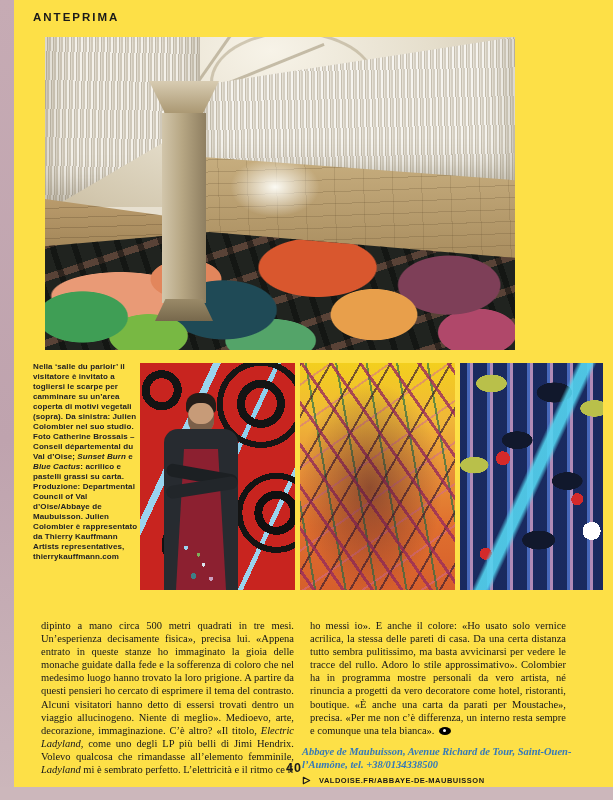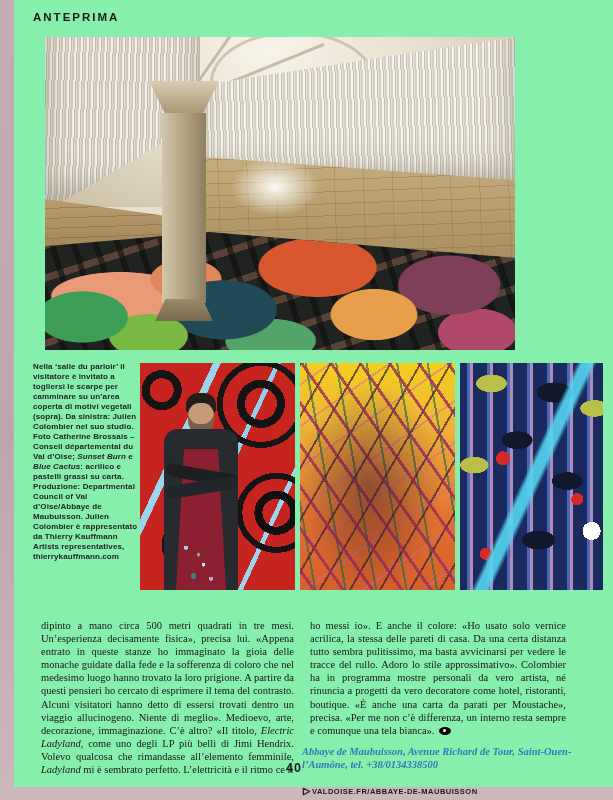--- a/index.html
+++ b/index.html
@@ -1,16 +1,16 @@
 <!DOCTYPE html>
 <html style="--accent-strip: #c6abb4; --bottom-strip: #ccb7bb; --address-blue: #3579b8;"><head>
 <meta charset="utf-8">
 <style>
   html,body{margin:0;padding:0;background:#ffffff;}
-  .page{position:relative;width:613px;height:800px;background:#86efac;overflow:hidden;
+  .page{position:relative;width:613px;height:800px;background:#fde047;overflow:hidden;
         font-family:"Liberation Sans",sans-serif;color:#111;}
 
   
   .spine-strip{position:absolute;left:0;top:0;width:14px;height:800px;
                background:linear-gradient(180deg,var(--accent-strip,#c6abb4) 0%,#bfa3ae 55%,var(--bottom-strip,#ccb7bb) 100%);}
   .bottom-strip{position:absolute;left:0;bottom:0;width:613px;height:13px;
                 background:var(--bottom-strip,#ccb7bb);}
 
   .header{position:absolute;left:33px;top:11px;font-size:11.5px;font-weight:700;
           letter-spacing:2px;color:#1a1a1a;}
@@ -129,22 +129,22 @@
   .body-col{position:absolute;top:611px;font-family:"Liberation Serif",serif;font-size:10.5px;
       line-height:13.1px;color:#15151a;text-align:justify;}
   .body-col p{margin:8px;}
   .col-left{left:33px;width:269px;}
   .col-right{left:302px;width:272px;}
   .body-col i{font-style:italic;}
   .endmark{display:inline-block;width:12px;height:8px;background:#000;border-radius:50%;
       margin-left:4px;vertical-align:-1px;position:relative;}
   .endmark::after{content:"";position:absolute;left:4px;top:2.5px;width:3px;height:3px;border-radius:50%;background:#fff;}
   .address{font-style:italic;font-weight:700;color:var(--address-blue,#3579b8);margin-top:1px;text-align:left;}
-  .link-line{margin-top:14px;font-family:"Liberation Sans",sans-serif;font-size:7.5px;font-weight:700;
-      letter-spacing:.5px;color:#1a1a1a;text-align:left;display:flex;align-items:center;gap:1px;}
+  .link-line{margin-top:3px;font-family:"Liberation Sans",sans-serif;font-size:7.5px;font-weight:700;
+      letter-spacing:.5px;color:#1a1a1a;text-align:left;display:flex;align-items:center;gap:8px;}
   .link-arrow{display:inline-flex;width:9px;height:9px;}
 
   .page-number{position:absolute;left:0;top:761px;width:588px;text-align:center;
       font-size:12.5px;font-weight:600;letter-spacing:1px;color:#1a1a1a;}
 </style>
 </head>
 <body>
 
 <div class="page">
 

